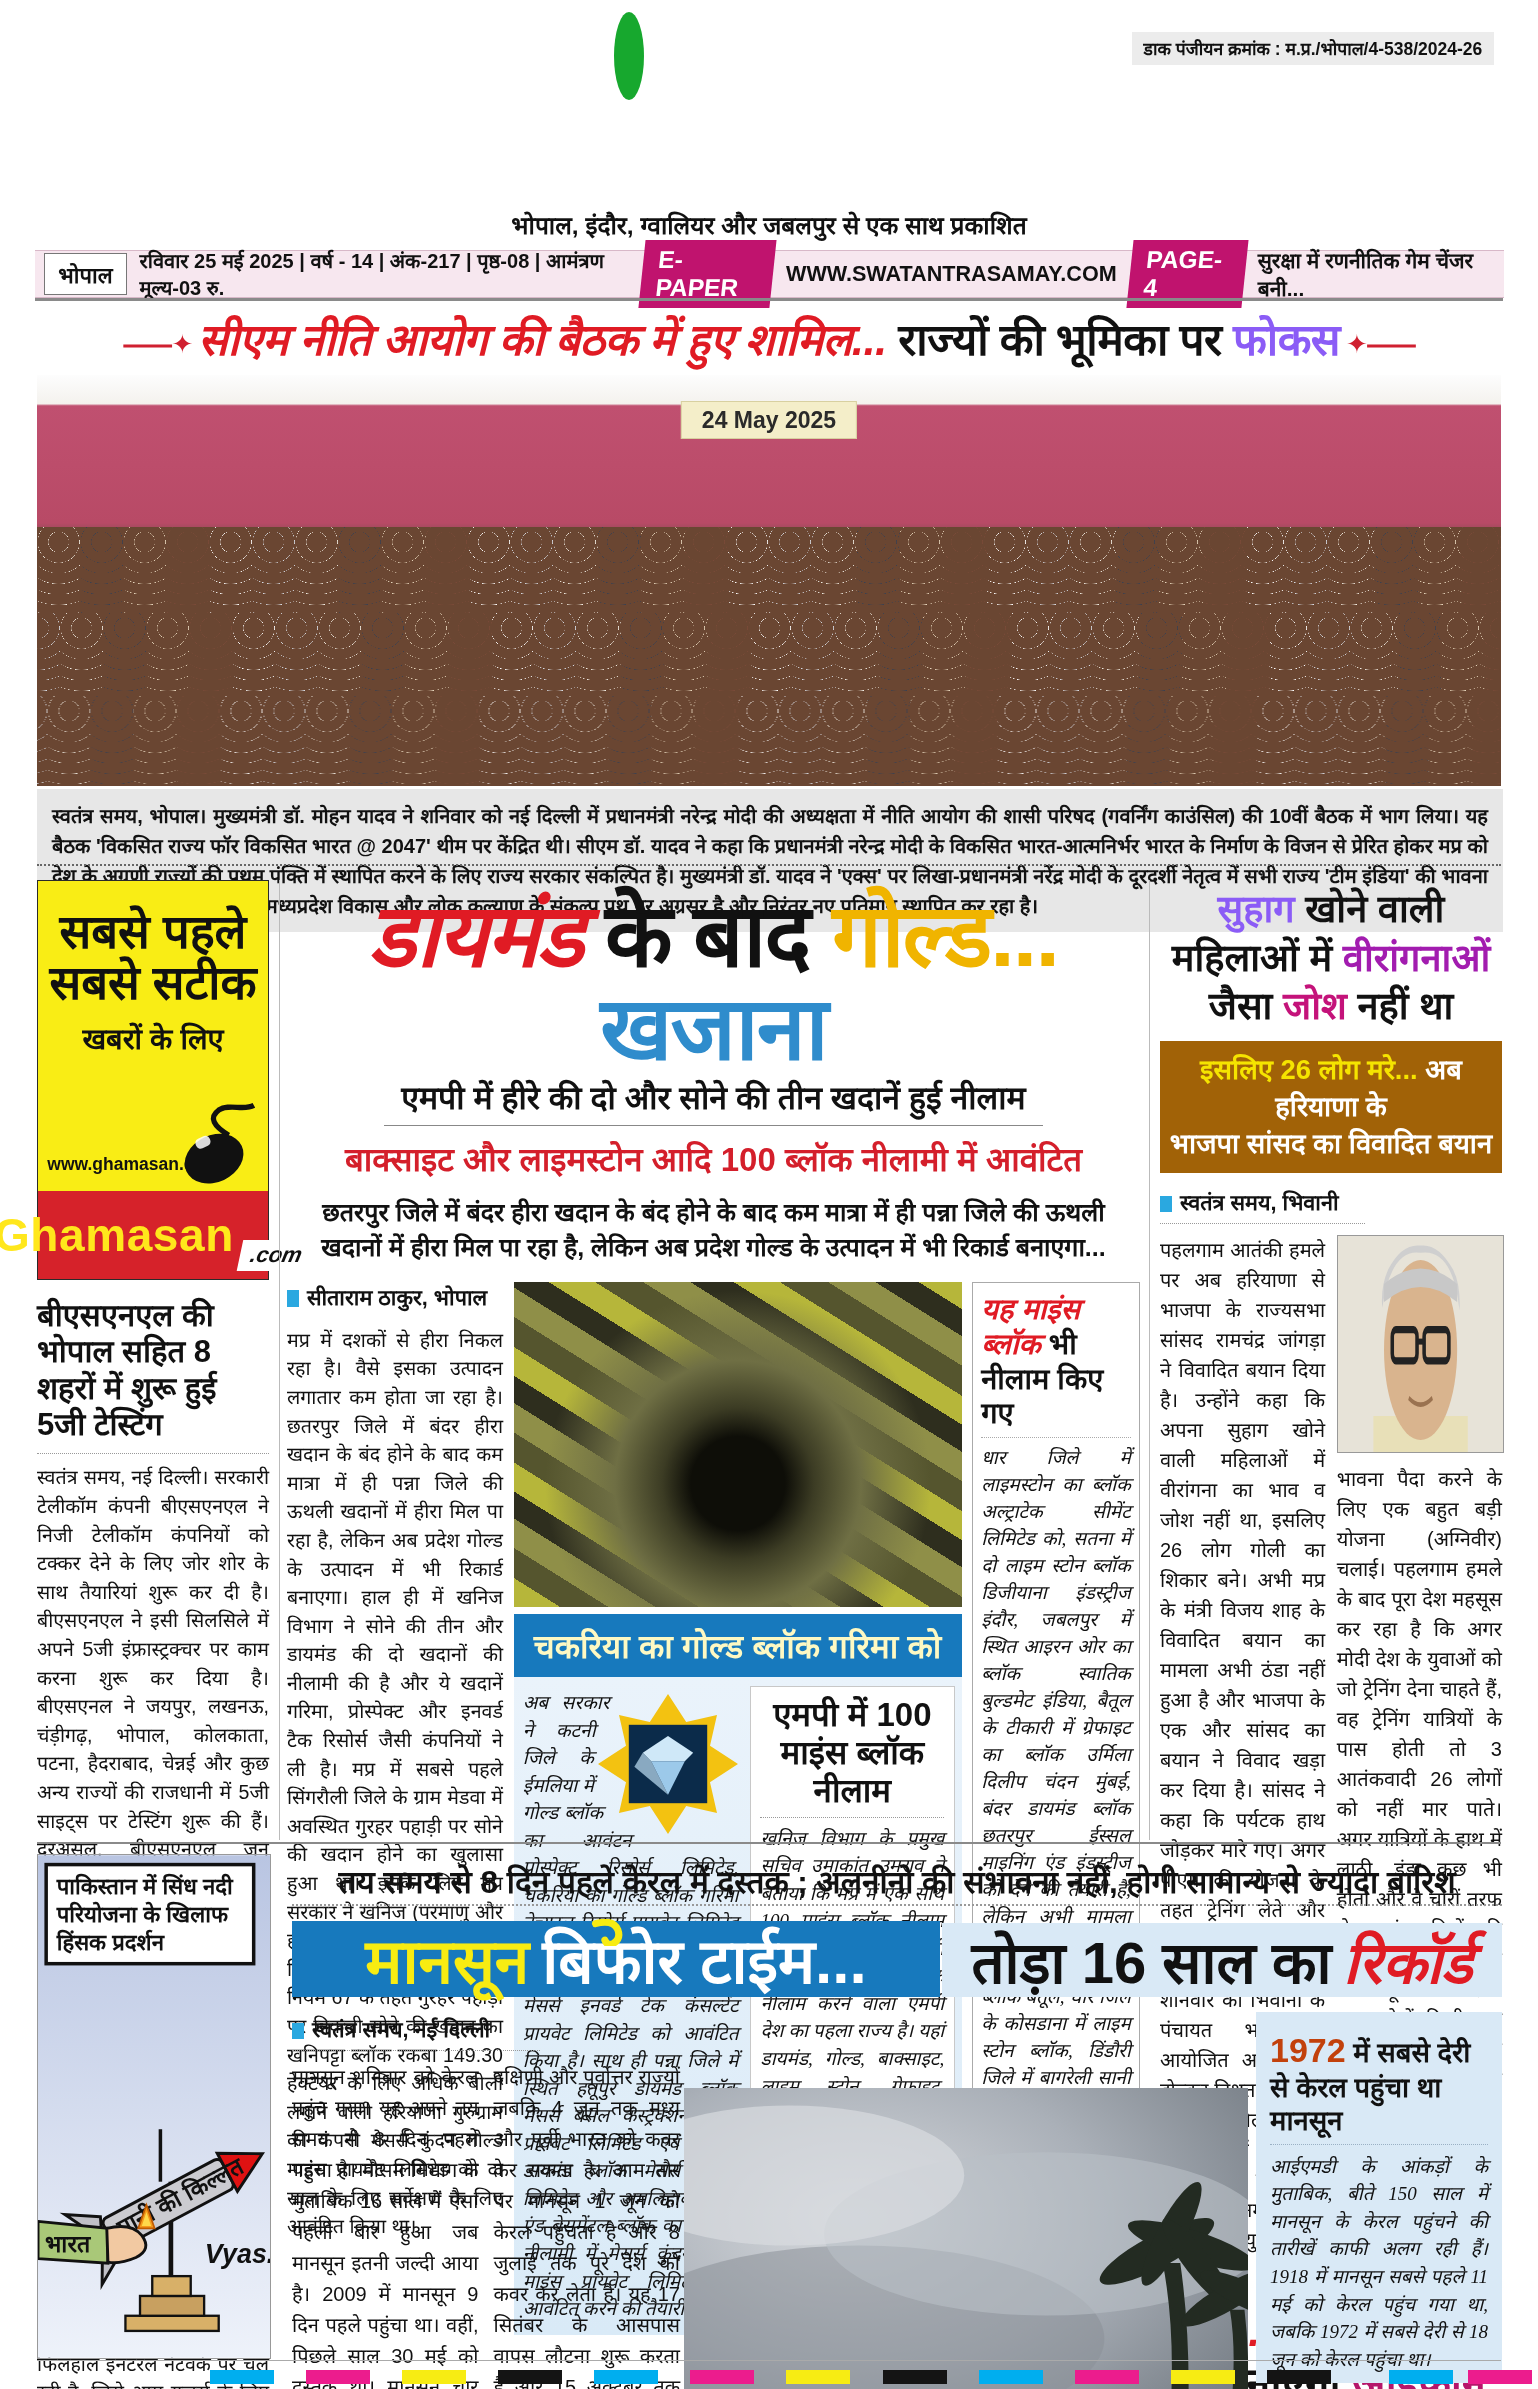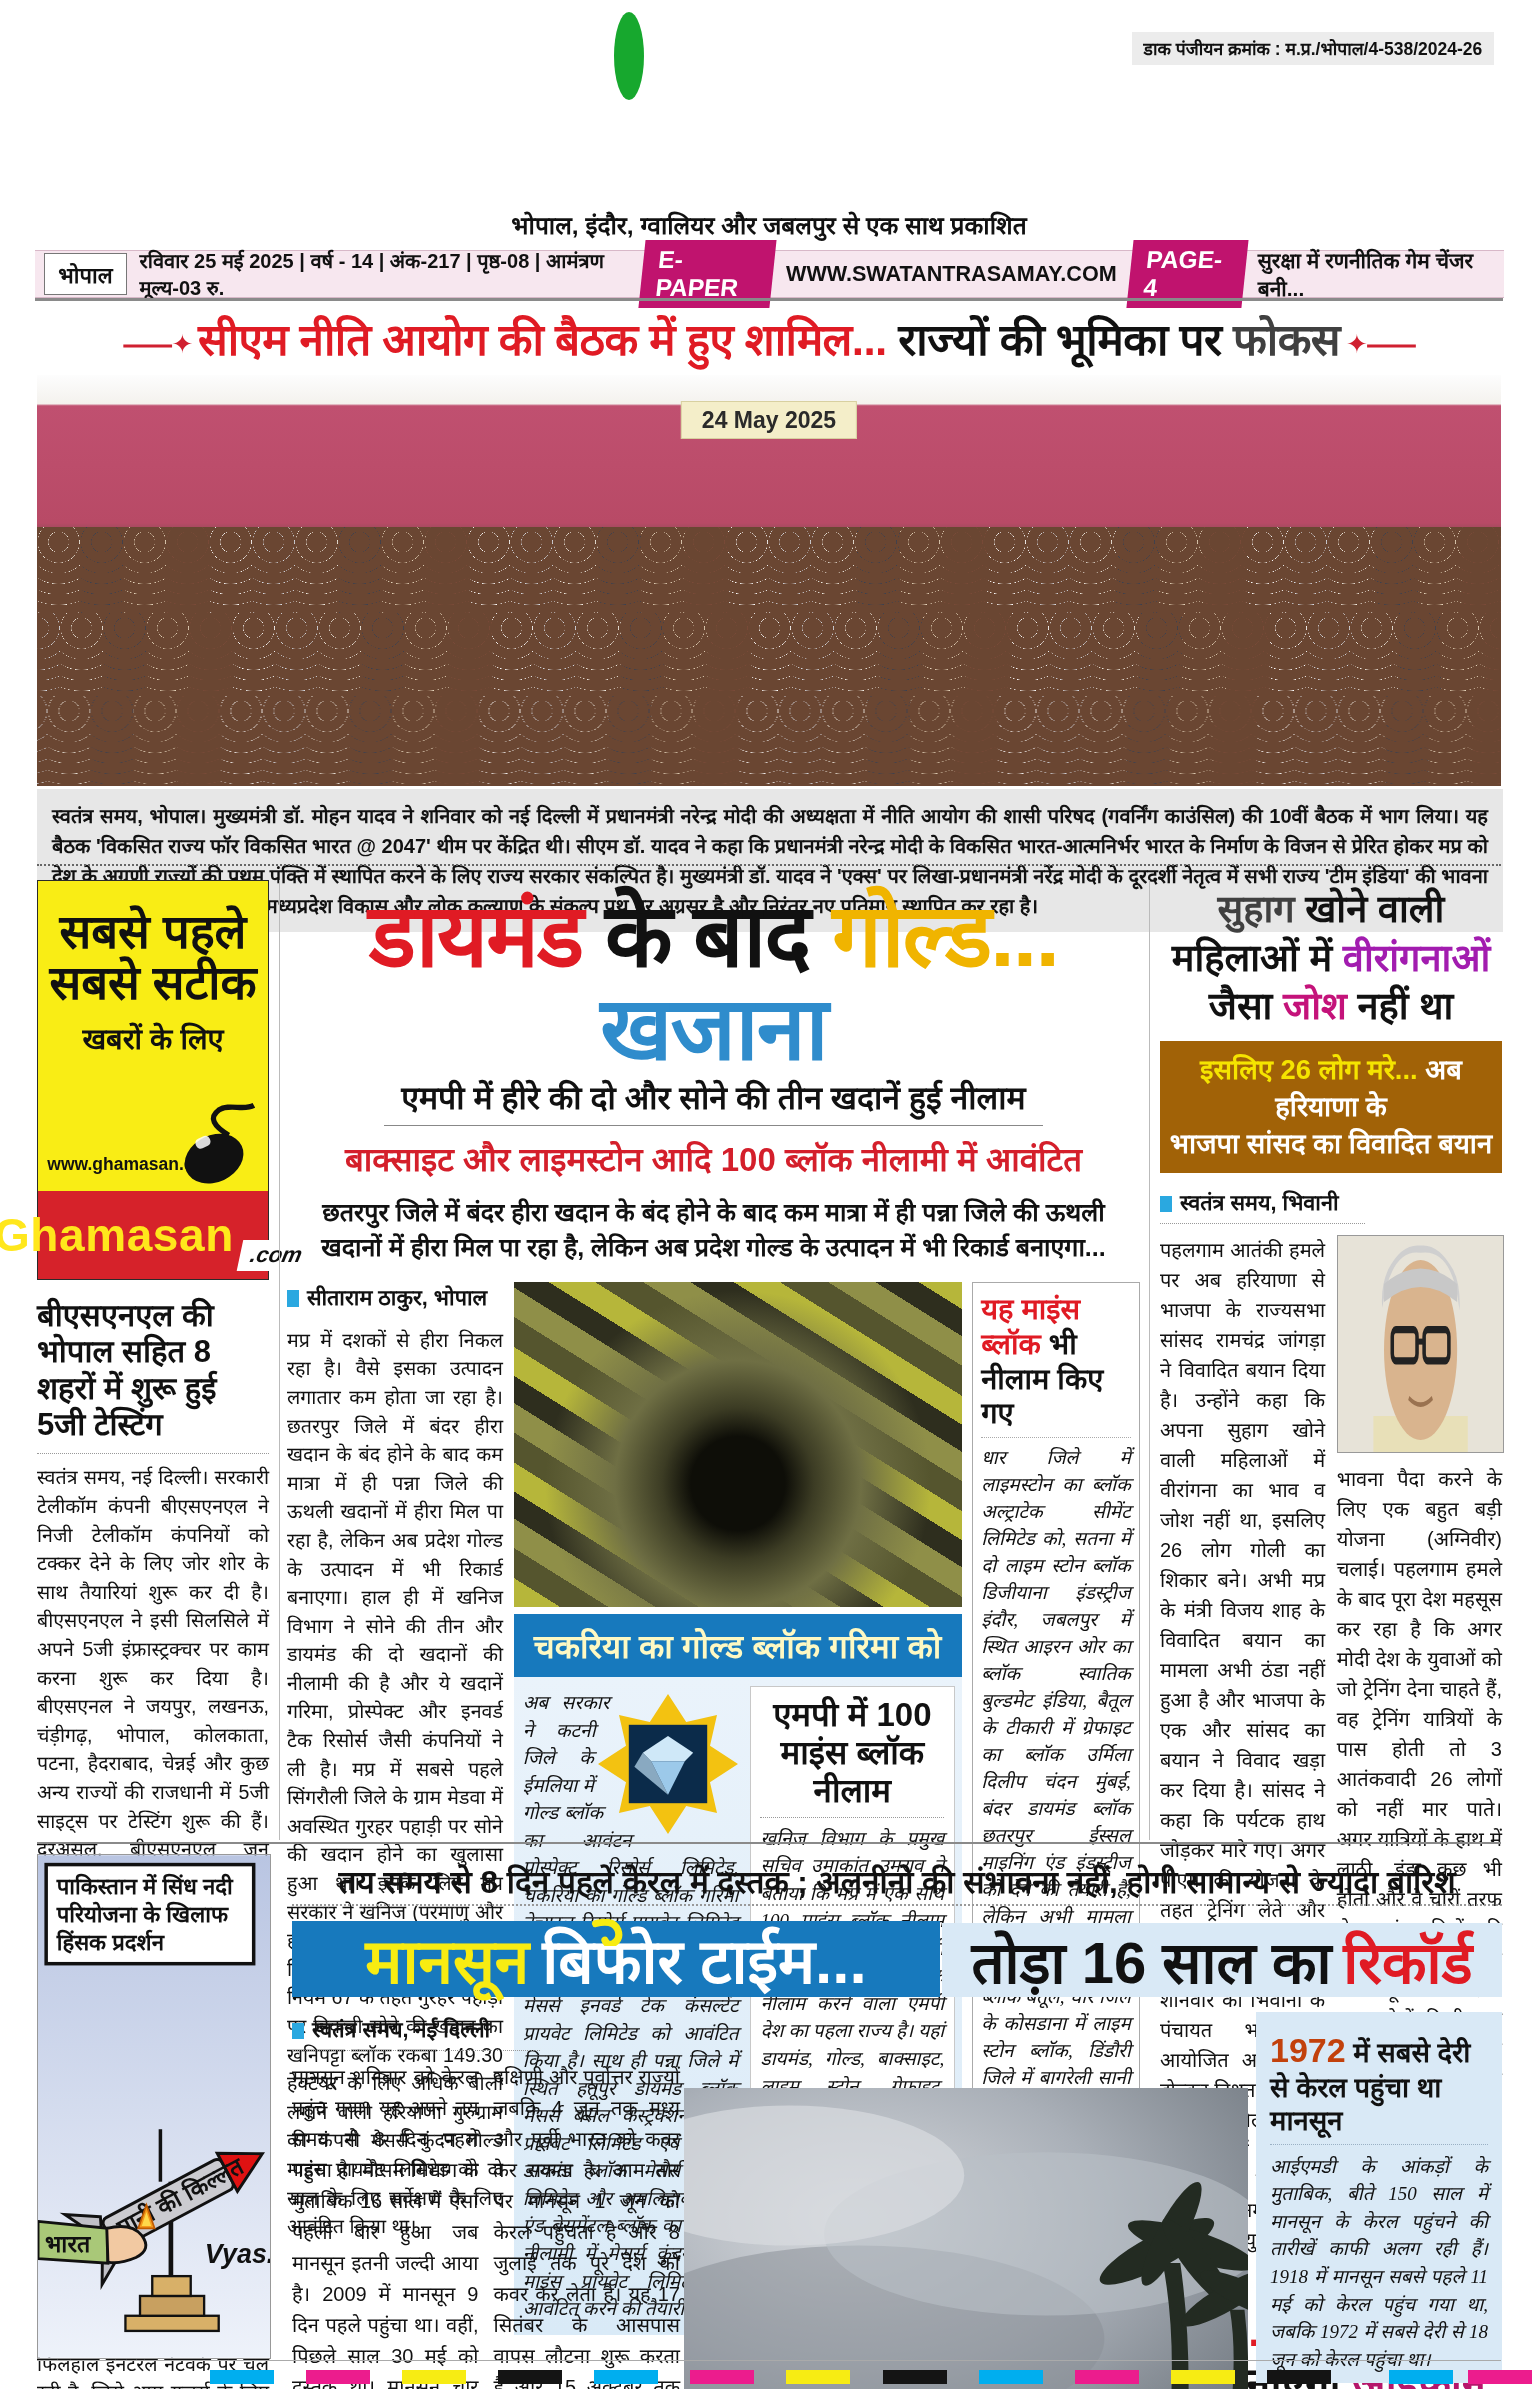--- a/index.html
+++ b/index.html
@@ -12,21 +12,21 @@
   .masthead{width:100%;text-align:center;font-weight:900;font-size:124px;line-height:1.0;letter-spacing:-2.3px;}
   .green-leaf{width:30px;height:88px;border-radius:50%;background:#17a82e;}
   .subtitle{width:100%;text-align:center;font-size:24.5px;font-weight:bold;}
   .datebar{background:#f7e7ef;border-top:1.2px solid #d8b8c8;border-bottom:1.2px solid #d8b8c8;
            display:flex;align-items:center;gap:13px;padding:0 9.3px;font-weight:bold;font-size:20px;height:46px;}
   .citybox{background:#fff;border:1.2px solid #777;padding:4.7px 13px;font-size:22px;}
   .chip{background:#c0136e;color:#fff;padding:5.8px 15px;font-size:24.5px;font-weight:900;transform:skewX(-6deg);display:inline-block;}
   .thickrule{background:#8a8a8a;}
   
   .lead-hl{width:100%;text-align:center;font-size:44px;font-weight:900;letter-spacing:-0.6px;}
-  .hl-red{color:#e01b24;} .hl-orange{color:#404040;} .hl-gold{color:#f0b400;} .hl-blue{color:#2f8ccc;}
+  .hl-red{color:#e01b24;font-style:italic;} .hl-orange{color:#8b5cf6;} .hl-gold{color:#f0b400;} .hl-blue{color:#2f8ccc;}
   .hl-pink{color:#c4137a;} .hl-mag{color:#b5176b;} .hl-sky{color:#a21caf;}
   .deco{color:#d02030;font-size:26px;vertical-align:middle;letter-spacing:-1.2px;}
   .lead-photo{background:
       linear-gradient(180deg,#fdfdfd 0%,#f4f2ee 7%,#c05070 7.5%,#b84a66 36%,#a84a60 37%,transparent 37%),
       linear-gradient(180deg,transparent 37%,#cfc4ae 37%,#beb49e 58%,#d8cdb4 58%,#cfc4a8 78%,#e4dac2 78%,#efe6cf 100%);
       overflow:hidden;}
   .prow{position:absolute;left:0;width:100%;
         background:
          repeating-radial-gradient(circle at 21.6px 15px,#6a4632 0 10px,rgba(0,0,0,0) 10.5px),
          repeating-linear-gradient(90deg,#f3eee4 0 43px,#3a4050 43px 86px,#e7d6bc 86px 130px,#7a4a38 130px 173px,#ffffff 173px 216px,#d8dce4 216px 259px);

